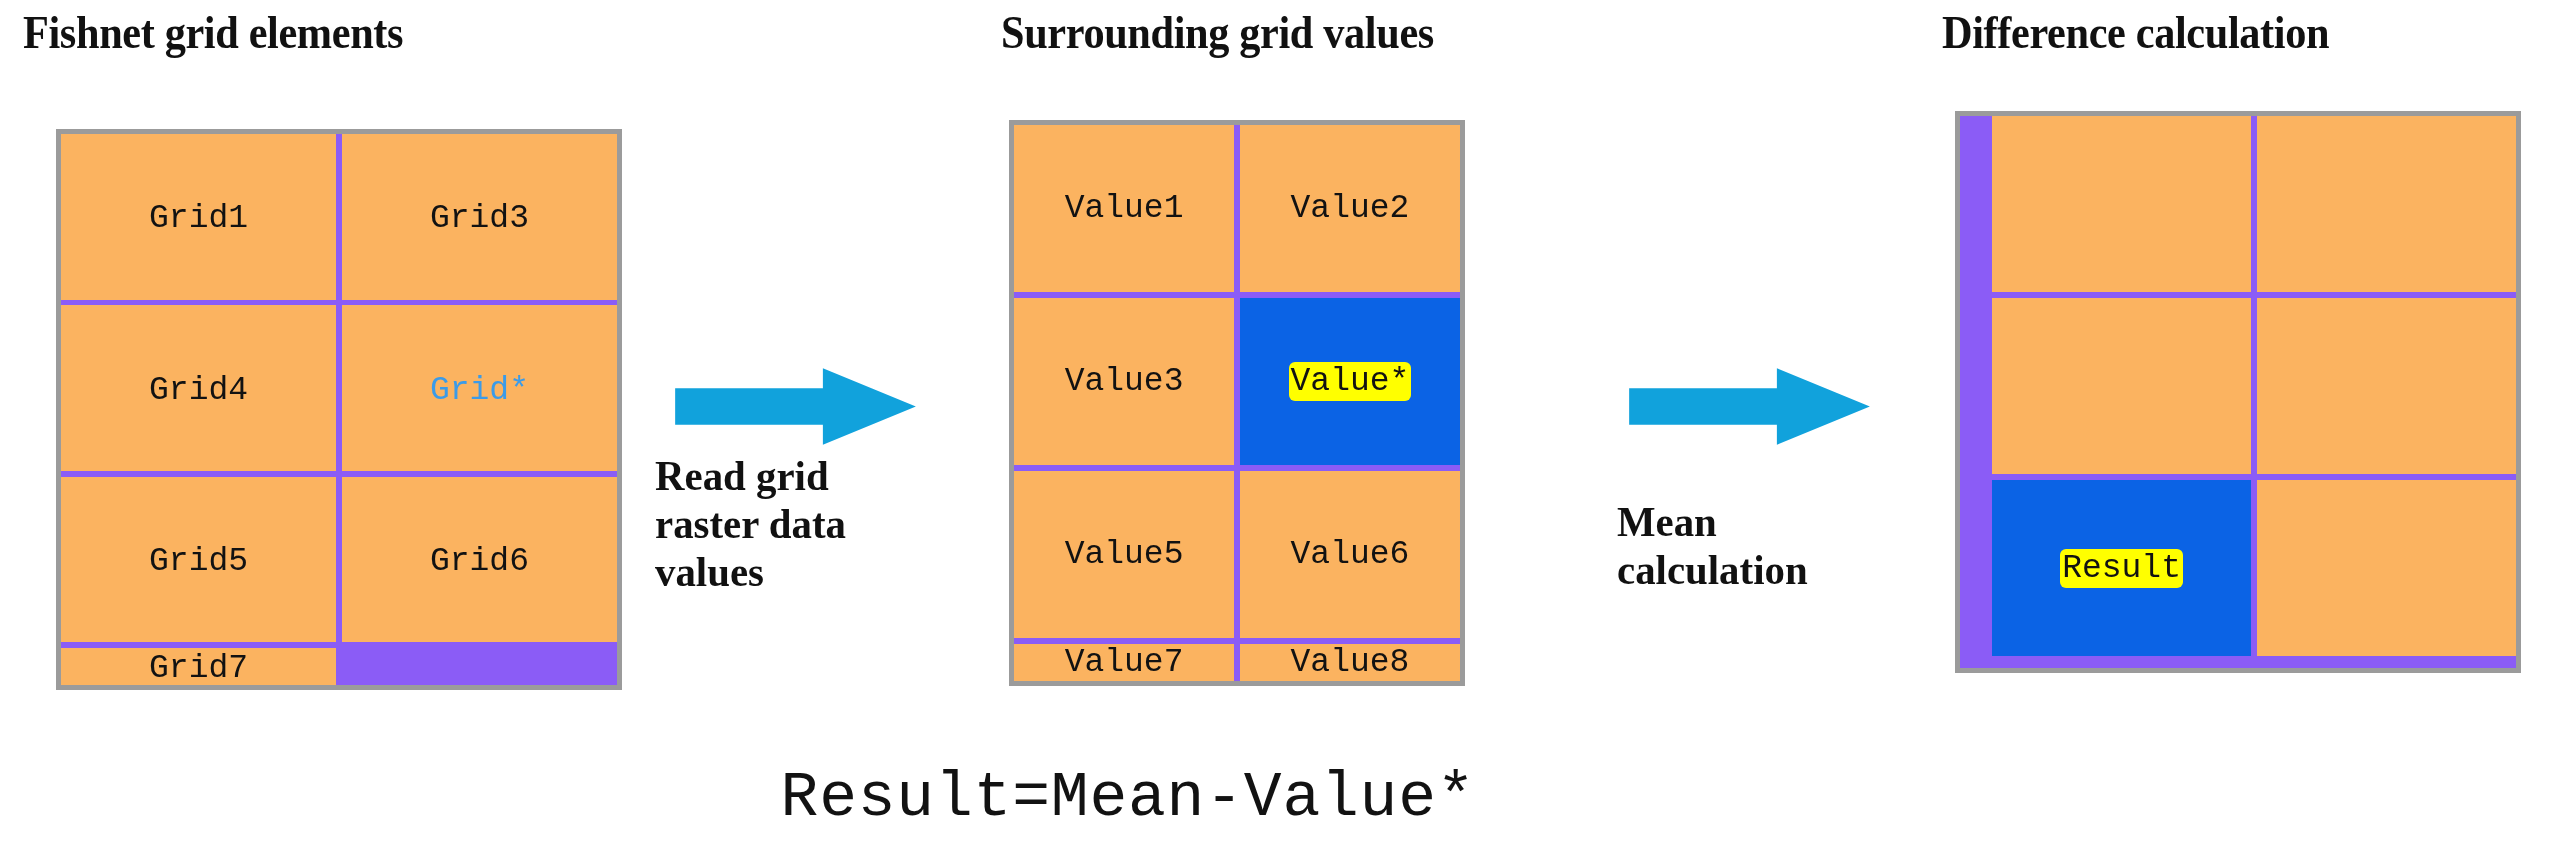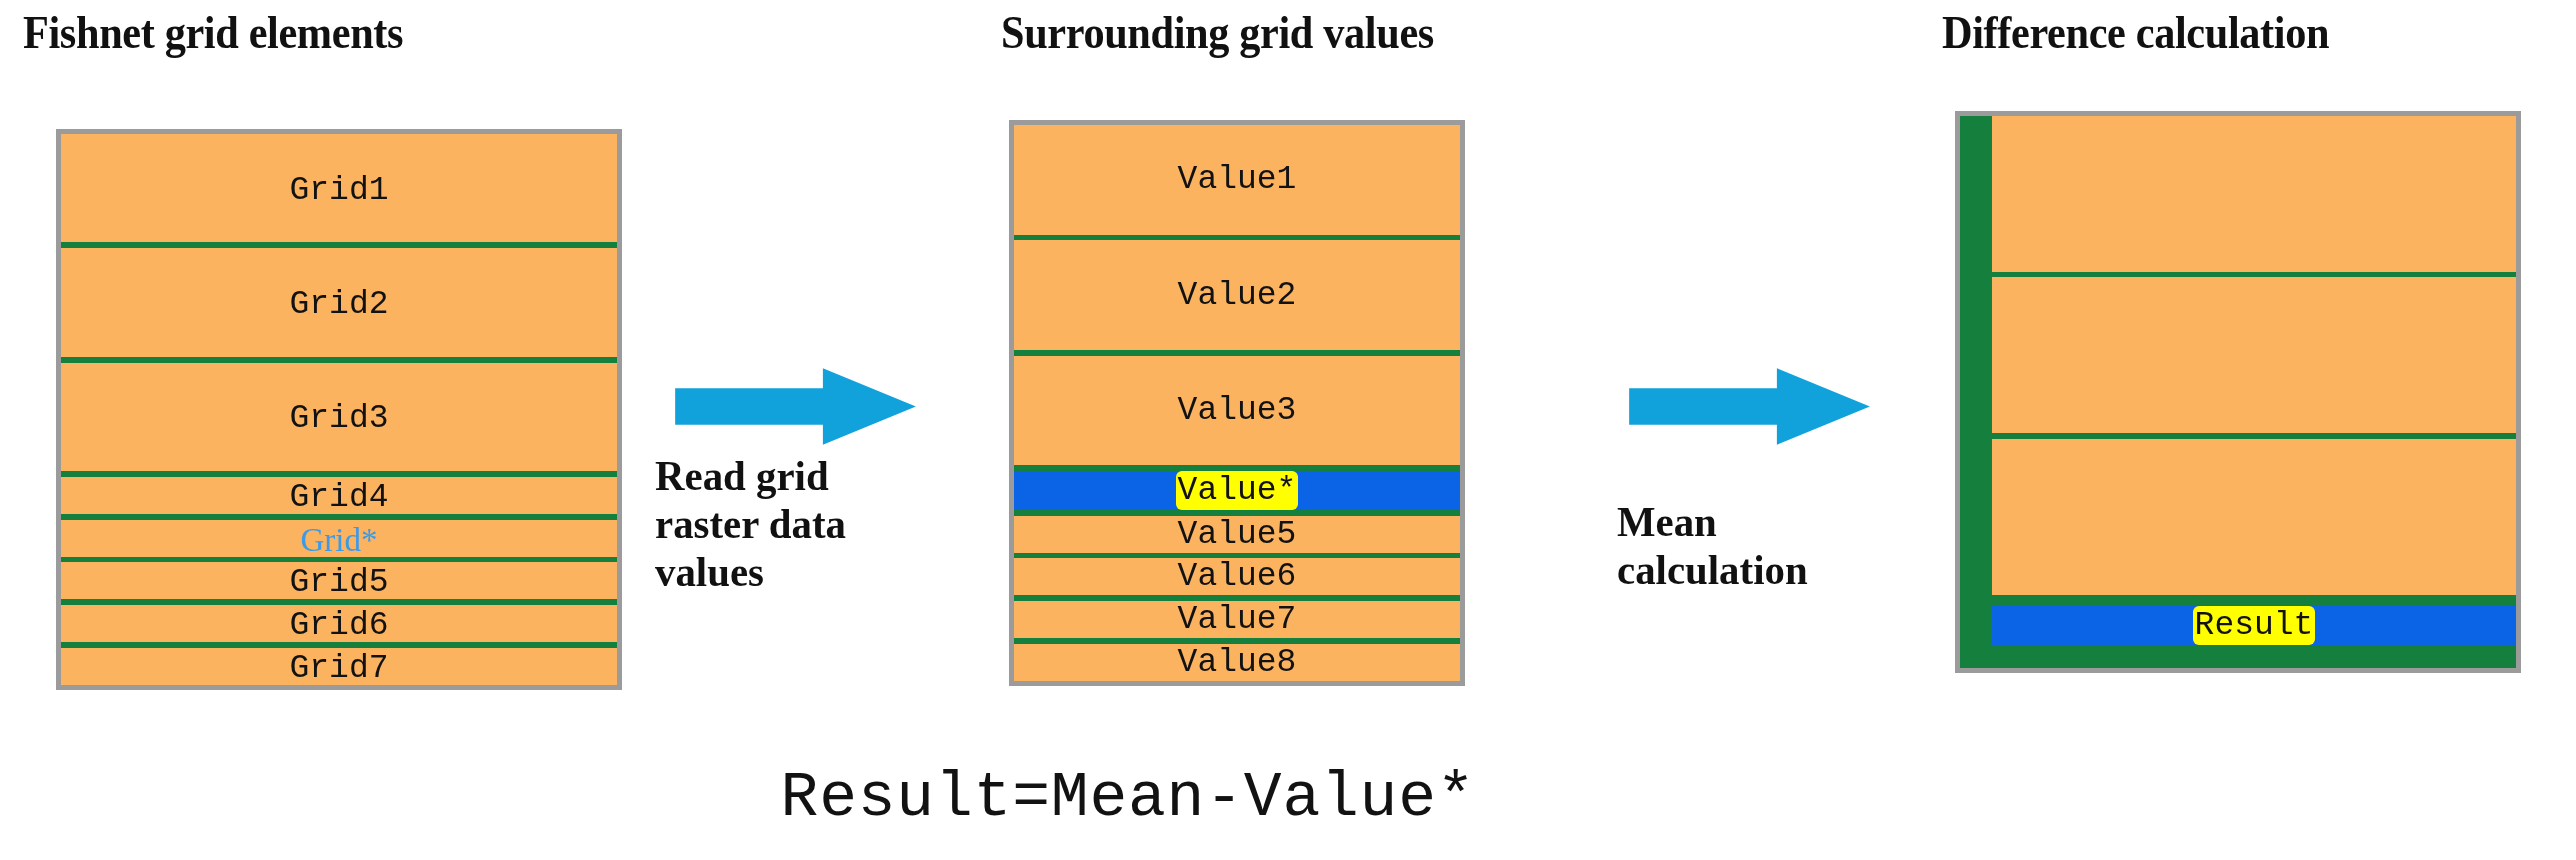--- a/index.html
+++ b/index.html
@@ -26,44 +26,44 @@
     white-space:nowrap;
   }
   #heading-left   {left:6.6px;  top:6.6px;}
   #heading-middle {left:985px;top:6.6px;}
   #heading-right  {left:1926px;top:6.6px;}
 
   
   .grid{
     position:absolute;
     display:grid;
-    grid-template-columns:repeat(1,1fr);
+    grid-template-columns:repeat(2,1fr);
     grid-template-rows:repeat(3,1fr);
     gap:5.8px;
-    background:#15803d;
+    background:#8b5cf6;
     border:5.8px solid #9b9b9b;
     box-sizing:border-box;
   }
   .cell{
     background:#FBB360;
     display:flex;
     align-items:center;
     justify-content:center;
     position:relative;
     overflow:hidden;
   }
   .cell.blue{background:#0B63E5;}
   .cell-label{
     font-family:"Liberation Mono","DejaVu Sans Mono",monospace;
     font-size:33px;
     color:#121212;
     white-space:nowrap;
     letter-spacing:0px;
   }
-  .cell-label.accent{color:#3B9BE8;font-family:Liberation Serif, serif;}
+  .cell-label.accent{color:#3B9BE8;}
   .cell-label.highlight{
     background:#FFFF00;
     color:#121212;
     padding:0.8px 1.7px;
     border-radius:6px;
   }
 
   #grid-fishnet     {left:40px;  top:129px; width:566px;height:561px;}
   #grid-surrounding {left:993px;top:120px; width:456px;height:566px;}
   #grid-difference  {left:1939px;top:111px; width:566px;height:562px;padding-left:32px;}
@@ -113,23 +113,20 @@
 
   <div class="heading" id="heading-middle">Surrounding grid values</div>
 
   <div class="heading" id="heading-right">Difference calculation</div>
 
   <div class="grid" id="grid-fishnet">
     <div class="cell">
         <span class="cell-label">Grid1</span>
       </div>
     <div class="cell">
-        <span class="cell-label">Grid2</span>
-      </div>
-    <div class="cell">
         <span class="cell-label">Grid3</span>
       </div>
     <div class="cell">
         <span class="cell-label">Grid4</span>
       </div>
     <div class="cell">
         <span class="cell-label accent">Grid*</span>
       </div>
     <div class="cell">
         <span class="cell-label">Grid5</span>

